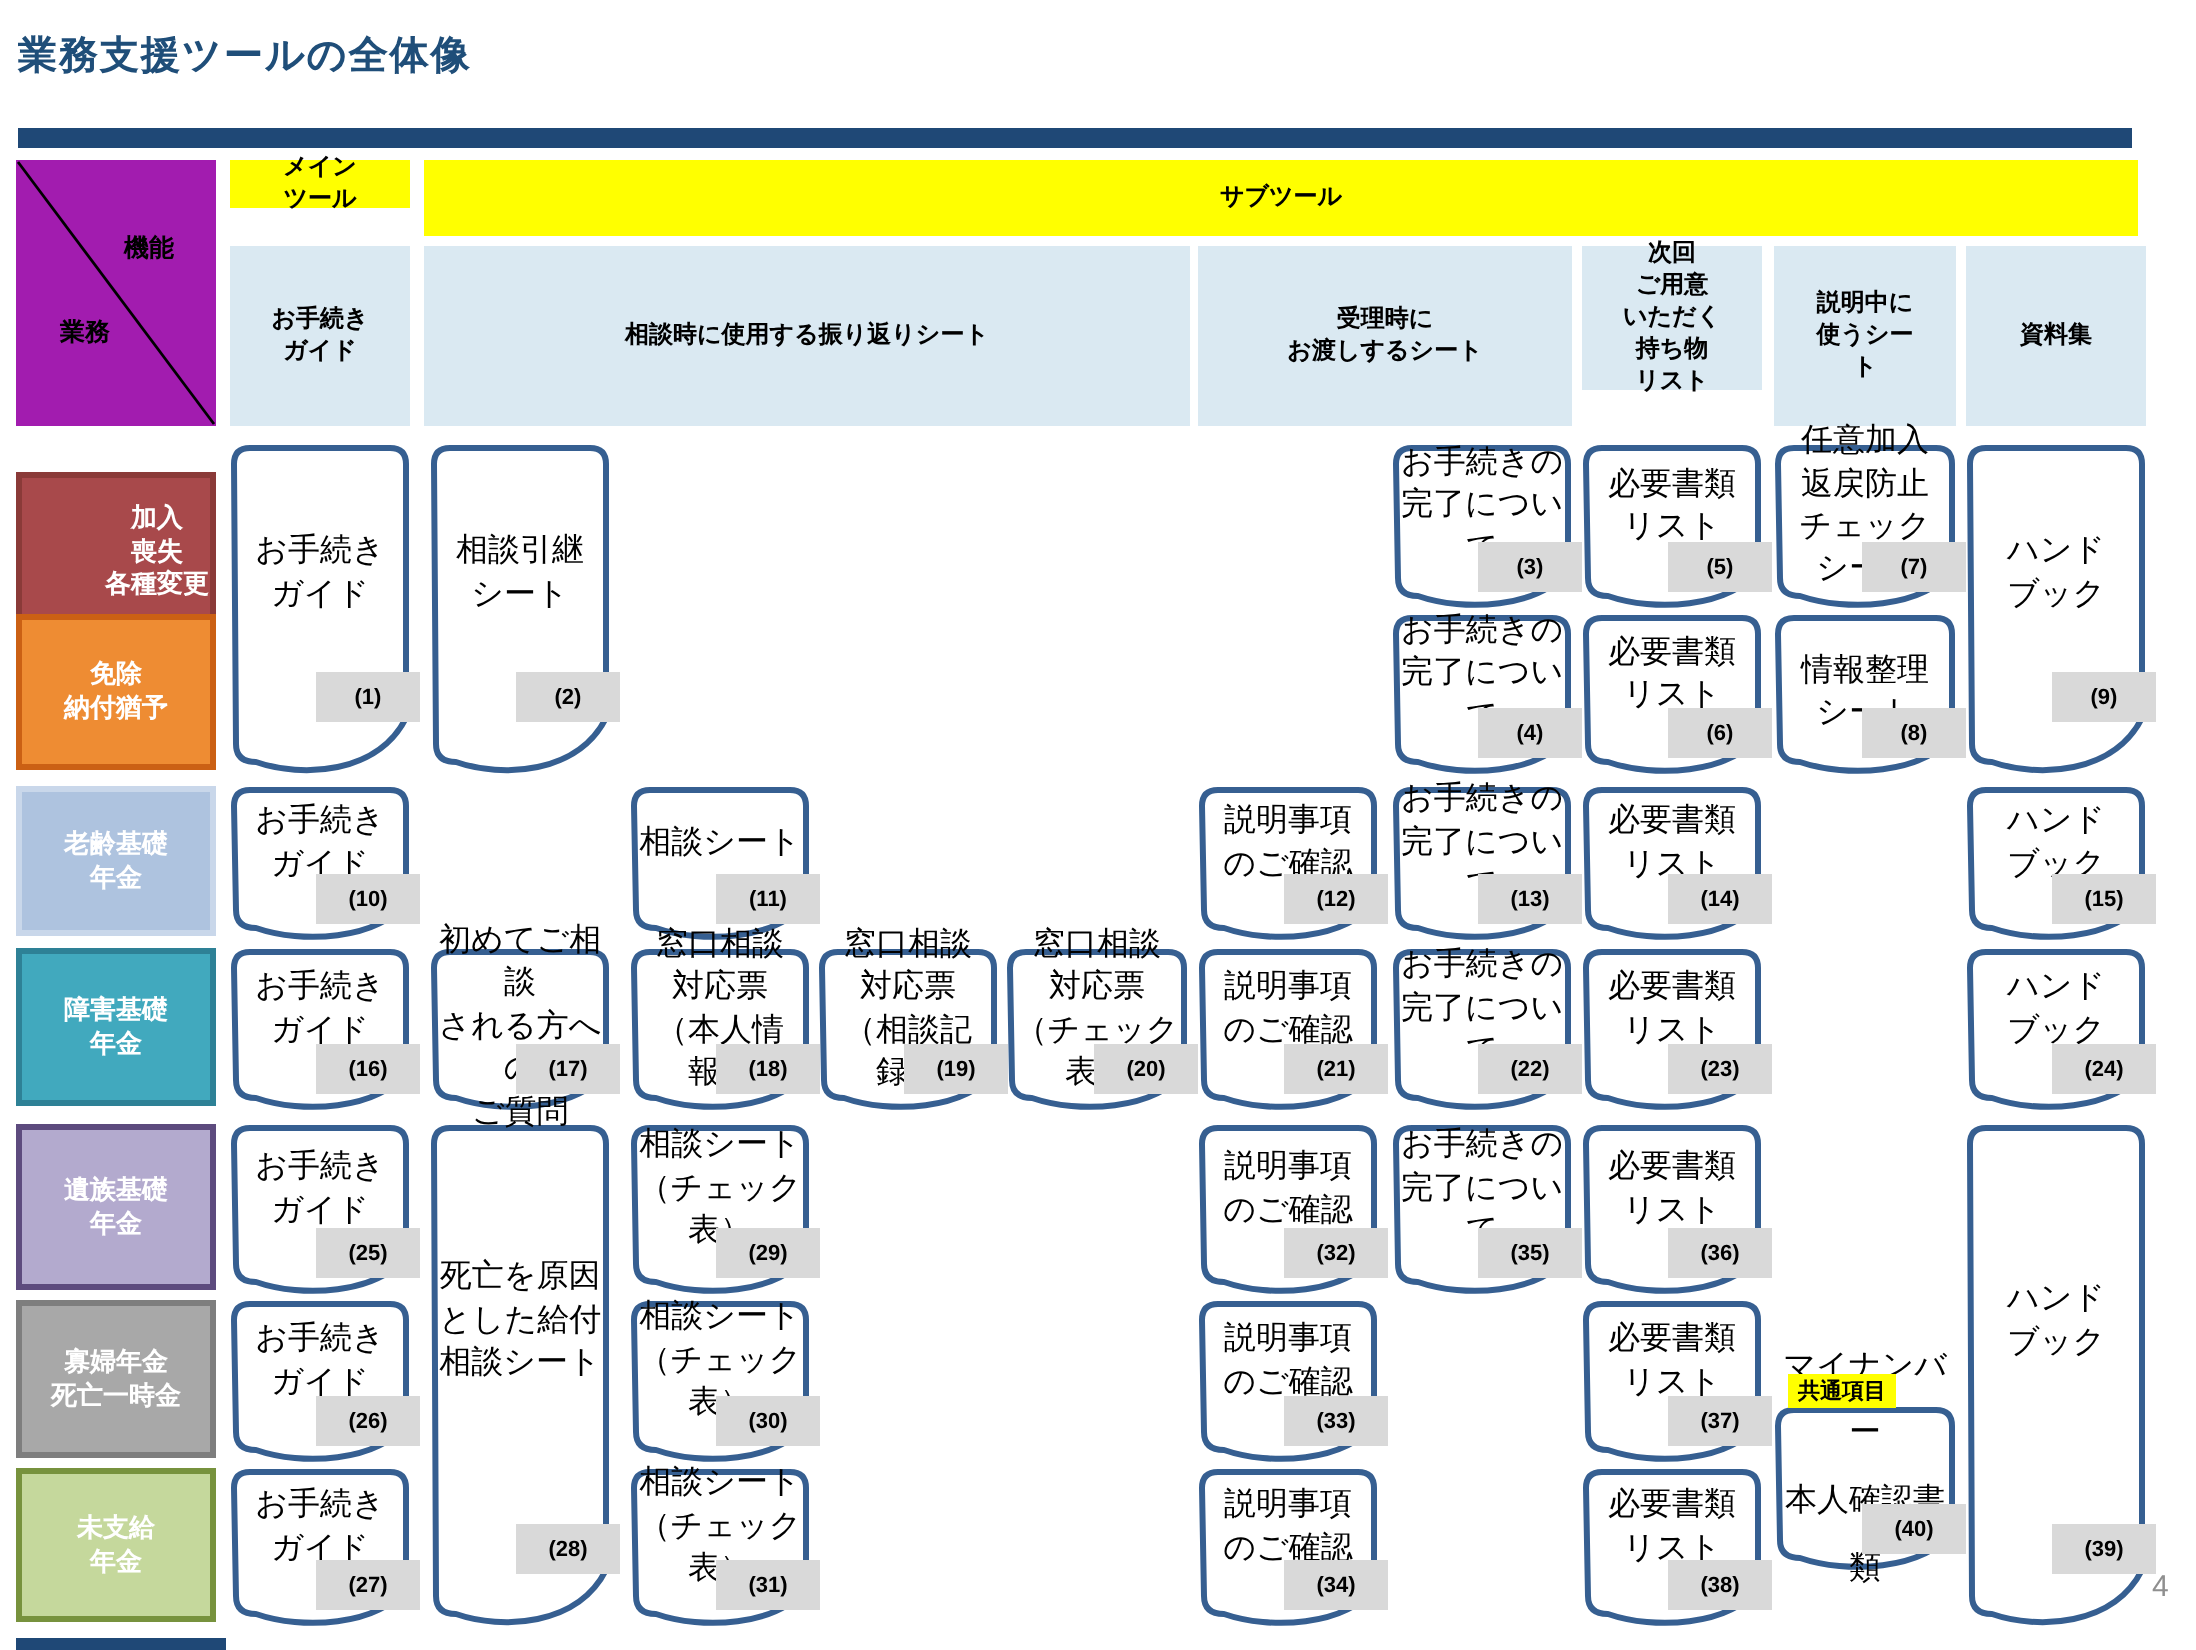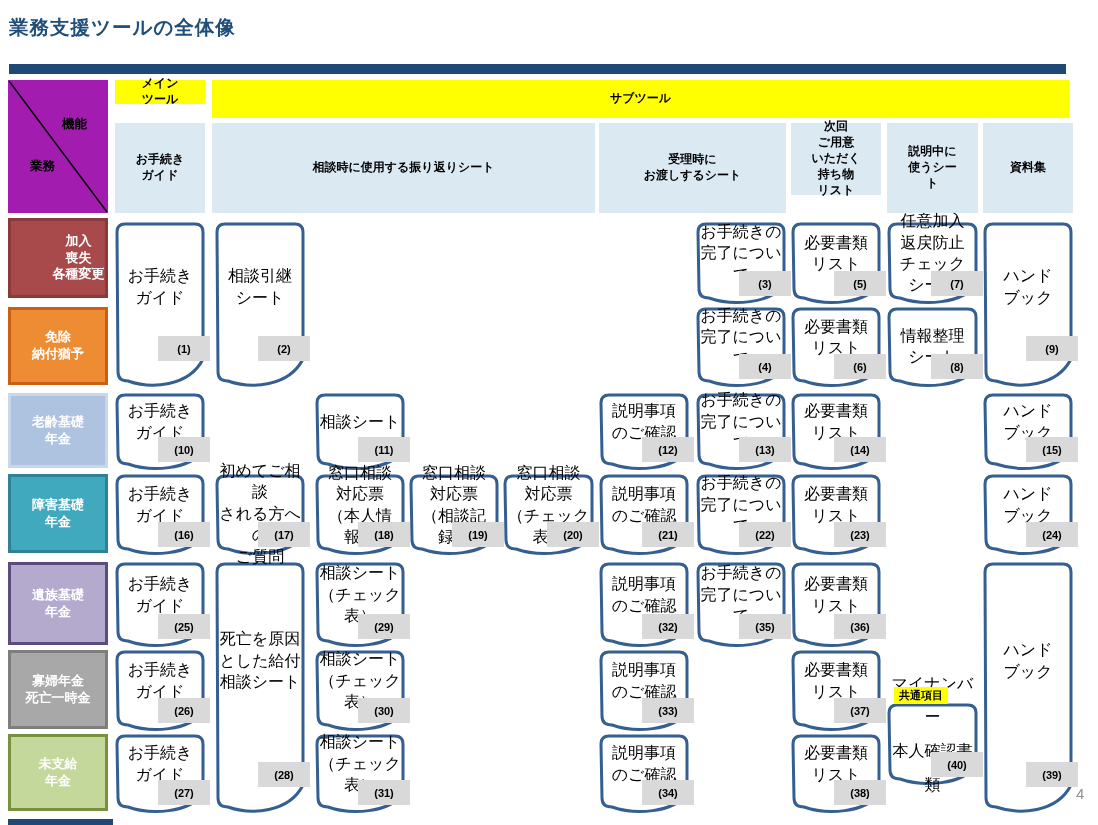--- a/index.html
+++ b/index.html
@@ -90,21 +90,21 @@
 リスト</div>
   <div class="hdr-cell blue" style="left:887px; top:123px; width:91px;  height:90px;">説明中に
 使うシー
 ト</div>
   <div class="hdr-cell blue" style="left:983px; top:123px; width:90px;  height:90px;">資料集</div>
 
   <div id="common-label">共通項目</div>
   <div id="page-number">4</div>
   <div id="bottom-rule"></div>
 
-<div class="row-header" style="top: 218px; height: 80px; background: rgb(168, 73, 75); border: 3.5px solid rgb(138, 58, 56); padding-left: 41px;">加入
+<div class="row-header" style="top: 236px; height: 80px; background: rgb(168, 73, 75); border: 3.5px solid rgb(138, 58, 56); padding-left: 41px;">加入
 喪失
 各種変更</div>
     <div class="row-header" style="top: 307px; height: 78px; background: rgb(238, 140, 51); border: 3.5px solid rgb(203, 96, 20);">免除
 納付猶予</div>
     <div class="row-header" style="top: 393px; height: 75px; background: rgb(174, 195, 223); border: 3.5px solid rgb(201, 215, 234);">老齢基礎
 年金</div>
     <div class="row-header" style="top: 474px; height: 79px; background: rgb(65, 169, 190); border: 3.5px solid rgb(46, 129, 150);">障害基礎
 年金</div>
     <div class="row-header" style="top: 562px; height: 83px; background: rgb(179, 170, 206); border: 3.5px solid rgb(93, 75, 126);">遺族基礎
 年金</div>

